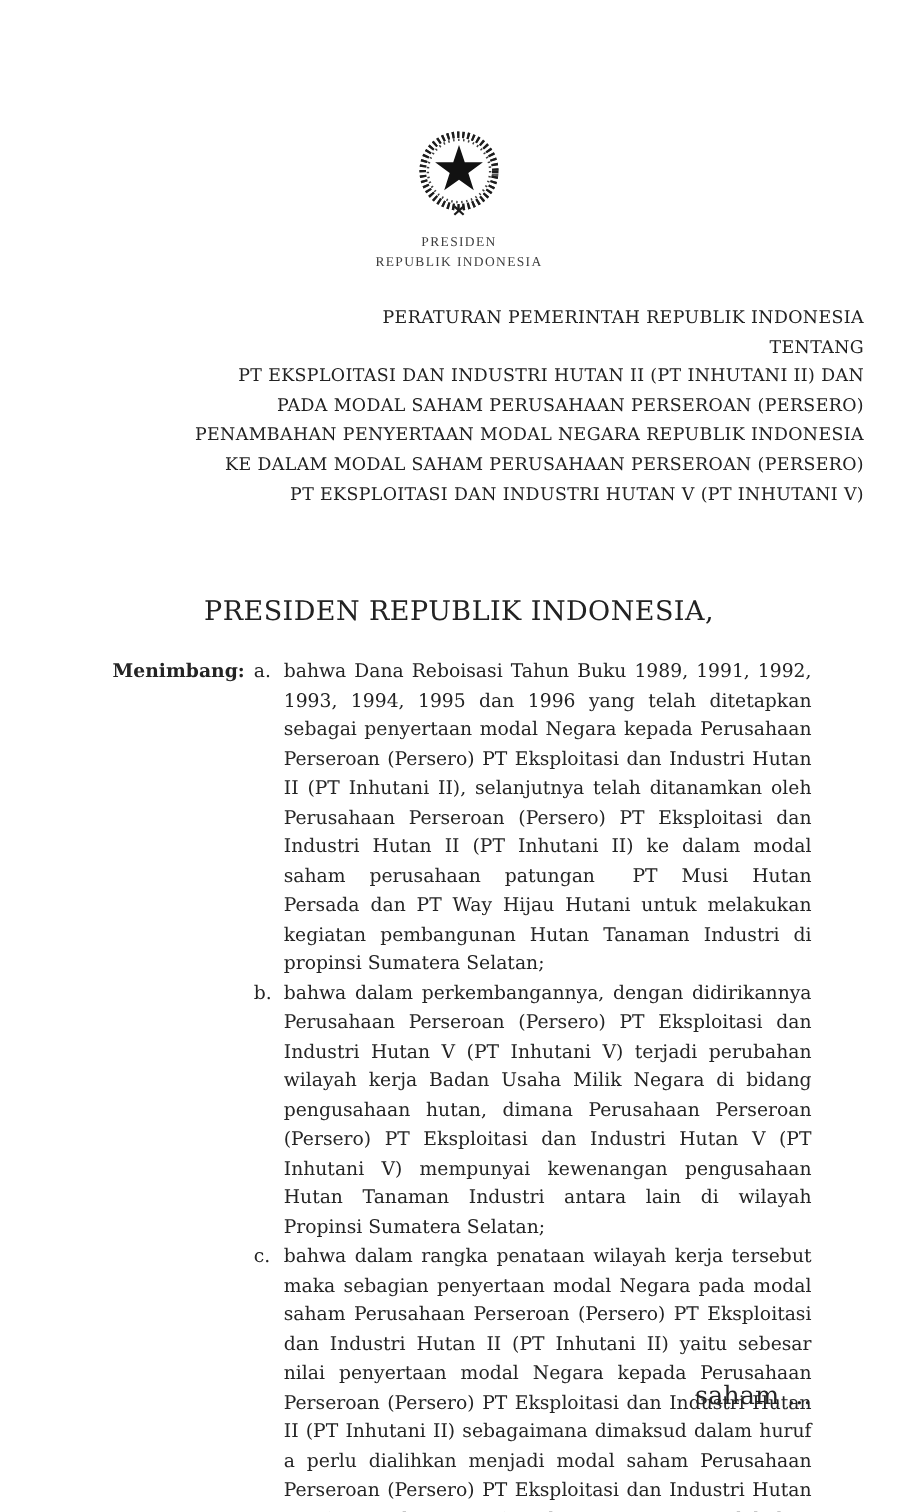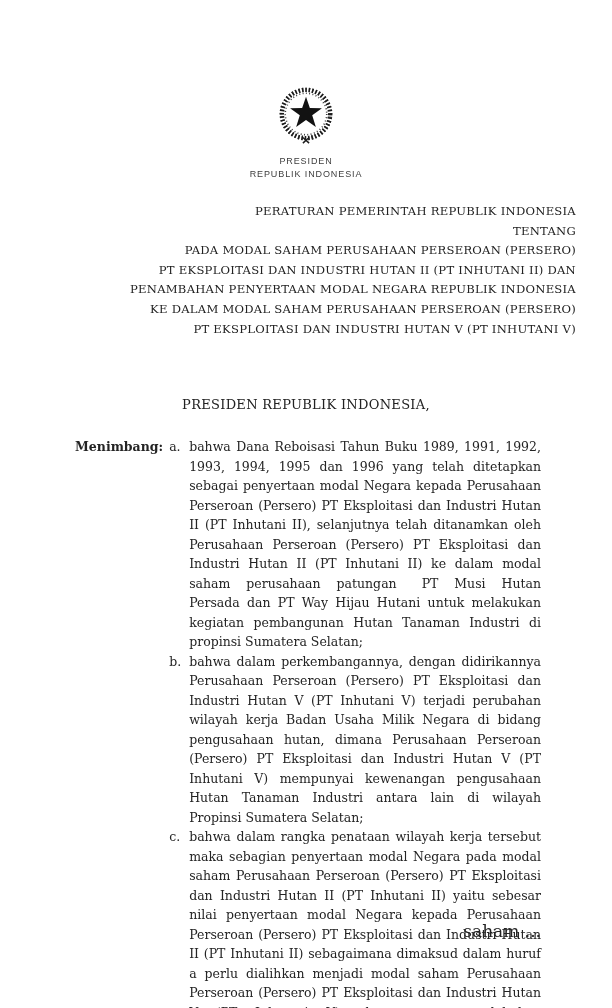--- a/index.html
+++ b/index.html
@@ -16,41 +16,41 @@
   
   .emblem-wrap {
     position: absolute;
     top: 83px; left: 0; right: 0;
     display: flex; justify-content: center;
   }
   .letterhead {
     position: absolute;
     top: 155px; left: 0; right: 0;
     text-align: center;
-    font-family: Liberation Sans, sans-serif;
+    font-family: Liberation Serif, serif;
     font-size: 9px;
     line-height: 12.5px;
     letter-spacing: 0.9px;
     color: #3d3d3d;
   }
   
   .title-block {
     position: absolute;
     top: 202px; left: 36px; right: 36px;
     text-align: right;
     font-size: 11.6px;
     line-height: 19.6px;
     letter-spacing: 0.25px;
     color: #222;
   }
   .salutation {
     position: absolute;
     top: 397px; left: 0; right: 0;
     text-align: center;
-    font-size: 13px;
+    font-size: 18px;
     letter-spacing: 0.3px;
     color: #222;
   }
   
   .considering {
     position: absolute;
     top: 437px; left: 75px; right: 71px;
     font-size: 12.5px;
     line-height: 19.5px;
     display: flex;
@@ -99,22 +99,22 @@
   </div>
 
   <div class="letterhead">
     <div>PRESIDEN</div>
     <div>REPUBLIK INDONESIA</div>
   </div>
 
   <div class="title-block">
     <div>PERATURAN PEMERINTAH REPUBLIK INDONESIA</div>
     <div>TENTANG</div>
+    <div>PT EKSPLOITASI DAN INDUSTRI HUTAN II (PT INHUTANI II) DAN</div>
     <div>PADA MODAL SAHAM PERUSAHAAN PERSEROAN (PERSERO)</div>
-    <div>PT EKSPLOITASI DAN INDUSTRI HUTAN II (PT INHUTANI II) DAN</div>
     <div>PENAMBAHAN PENYERTAAN MODAL NEGARA REPUBLIK INDONESIA</div>
     <div>KE DALAM MODAL SAHAM PERUSAHAAN PERSEROAN (PERSERO)</div>
     <div>PT EKSPLOITASI DAN INDUSTRI HUTAN V (PT INHUTANI V)</div>
   </div>
 
   <div class="salutation">PRESIDEN REPUBLIK INDONESIA,</div>
 
   <div class="considering">
     <div class="label-col">
       <span>Menimbang</span>

